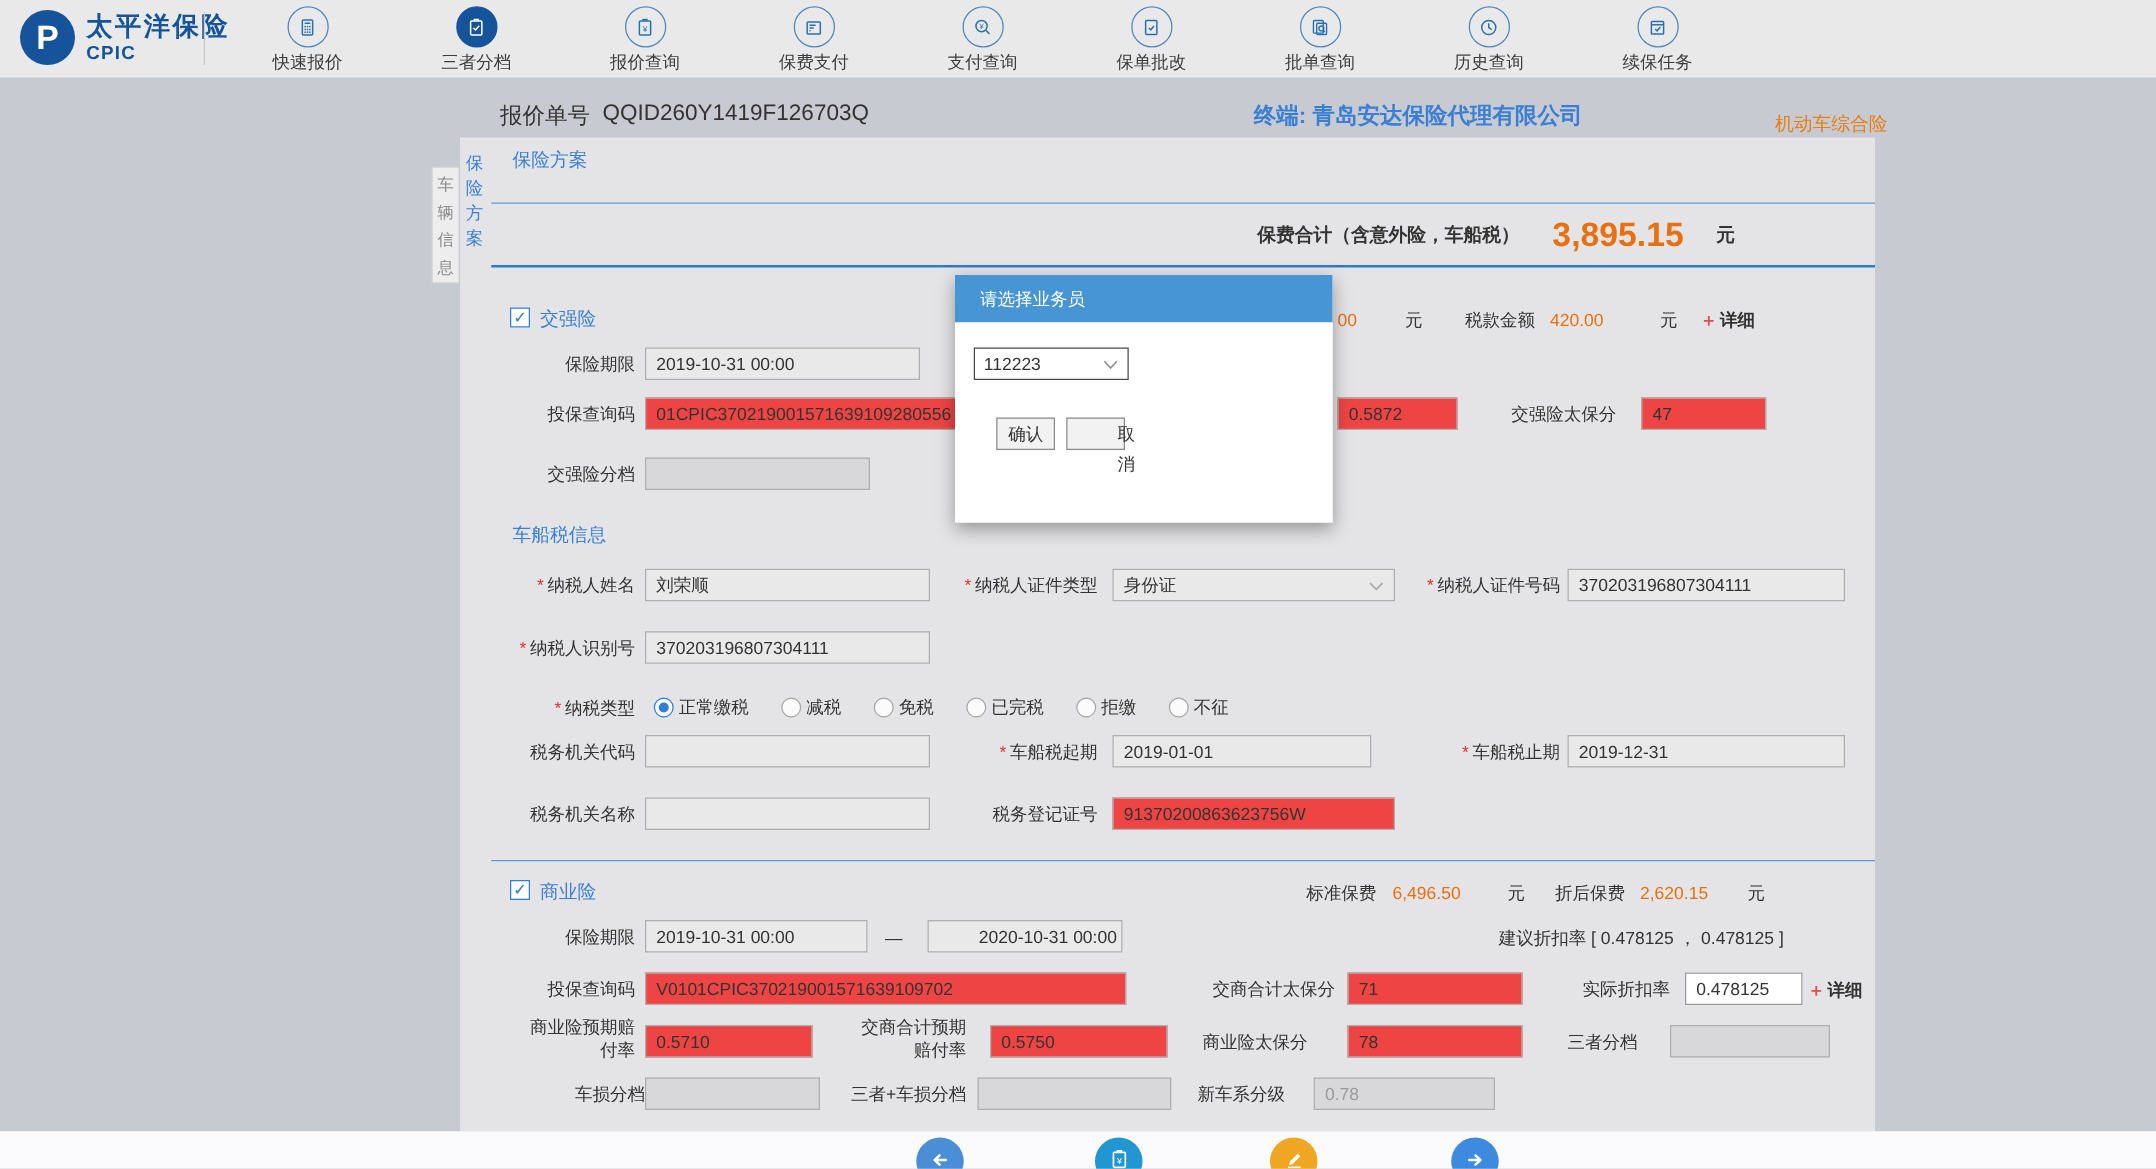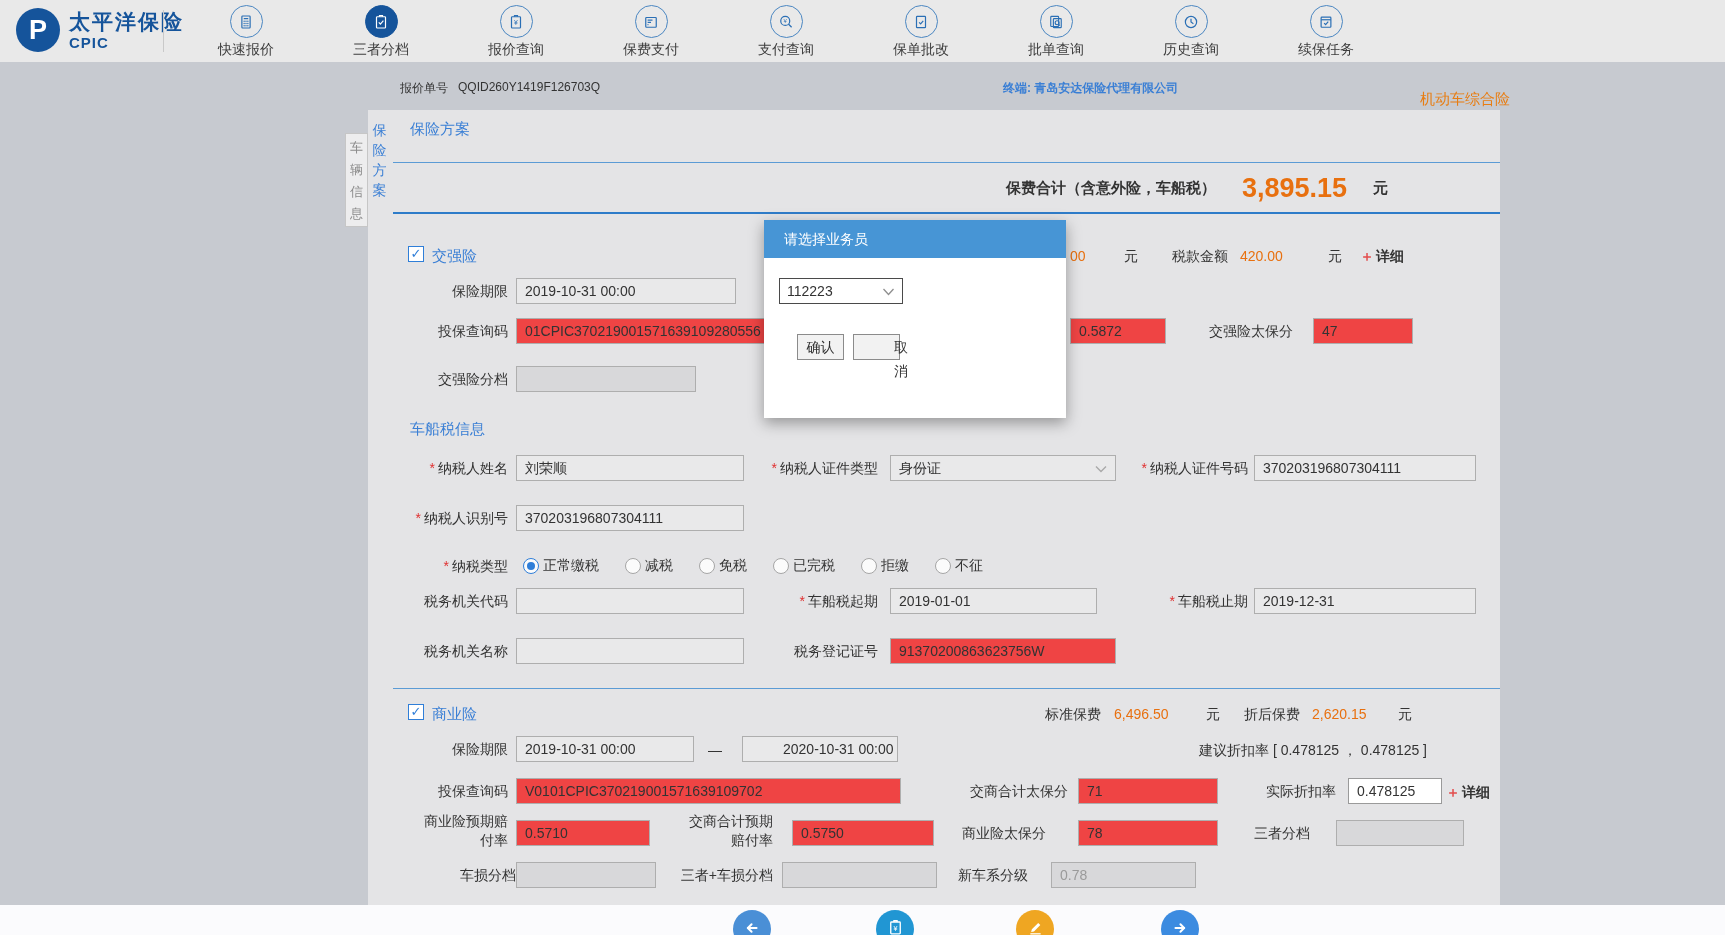--- a/index.html
+++ b/index.html
@@ -17,21 +17,21 @@
   .logo-cn { font-size:21px; font-weight:bold; color:#15549b; letter-spacing:2px; line-height:24px; }
   .logo-en { font-size:15px; font-weight:bold; color:#15549b; letter-spacing:1px; line-height:17px; }
   .nav-divider { position:absolute; left:163px; top:10px; width:1px; height:42px; background:#c9c9c9; }
   .nav-items { position:absolute; left:196px; top:5px; display:flex; gap:35px; }
   .nav-item { width:100px; display:flex; flex-direction:column; align-items:center; gap:3px; cursor:pointer; }
   .nav-icon { width:33px; height:33px; border-radius:50%; border:1px solid #4b87c2; color:#2a6fb5;
     display:flex; align-items:center; justify-content:center; background:transparent; }
   .nav-item.active .nav-icon { background:#15549b; border-color:#15549b; color:#fff; }
   .nav-label { font-size:14px; color:#3c3c3c; white-space:nowrap; }
   
-  .hdr { position:absolute; font-size:12px; }
+  .hdr { position:absolute; font-size:18px; }
   .hdr-quote { left:400px; top:80px; display:flex; gap:10px; }
   .hdr-terminal { left:1003px; top:80px; color:#3a7fd5; font-weight:bold; }
   .hdr-product { left:1420px; top:90px; color:#e87d12; font-size:15px; }
   
   .vtext { word-break:break-all; text-align:center; }
   .vehicle-tab { position:absolute; left:345px; top:133px; width:23px; height:94px;
     background:#ededee; border:1px solid #c6c6c6; color:#8b8b8b; font-size:13px; padding-top:3px; cursor:pointer; }
   .vehicle-tab .vtext { width:21px; line-height:22px; }
   .panel { position:absolute; left:368px; top:110px; width:1132px; height:795px; background:#e4e4e6; }
   .plan-vtab { position:absolute; left:3px; top:10px; width:17px; color:#3a7fd5; font-size:14px; cursor:pointer; }

